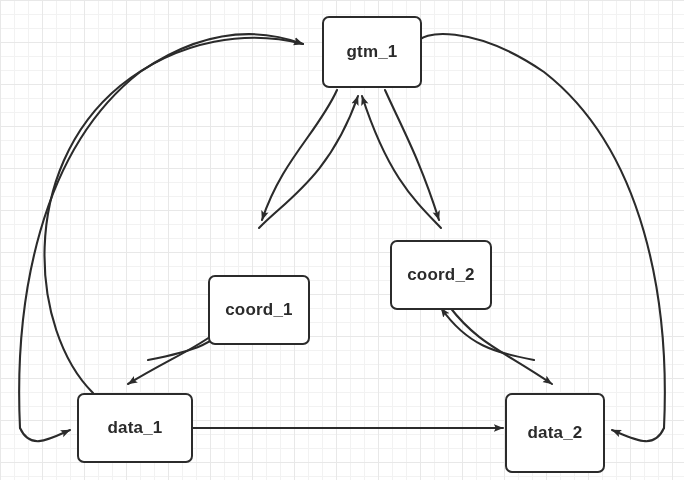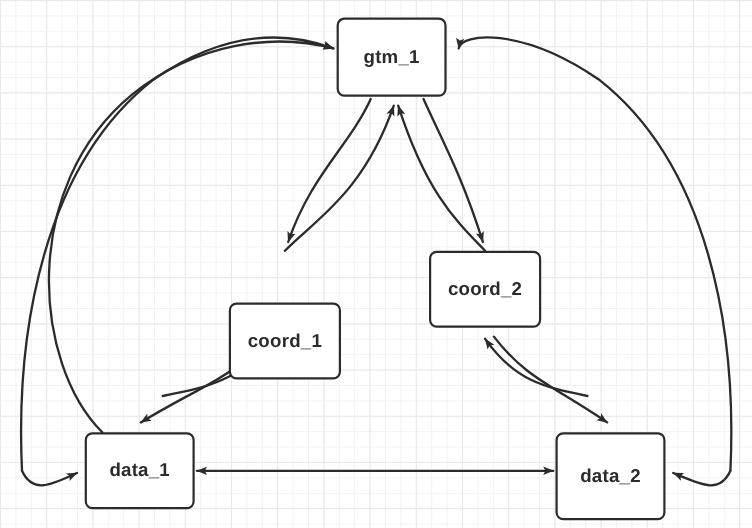--- a/index.html
+++ b/index.html
@@ -94,33 +94,33 @@
 
     <path class="edge-path" d="M 243 306 C 212 344, 184 350, 128 384" marker-end="url(#ah)"></path>
 
     <path class="edge-path" d="M 534 360 C 494 352, 468 346, 441 308" marker-end="url(#ah)"></path>
 
     <path class="edge-path" d="M 449 306 C 478 344, 502 350, 552 384" marker-end="url(#ah)"></path>
 
     <path class="edge-path" d="M 179 428 L 503 428" marker-start="url(#ah-start)" marker-end="url(#ah)"></path>
   </svg>
 
-  <div class="node" style="left:306px; top:16px; width:100px; height:72px;">
+  <div class="node" style="left:322px; top:16px; width:100px; height:72px;">
     <span>gtm_1</span>
   </div>
 
   <div class="node" style="left:208px; top:228px; width:102px; height:70px;margin-top:47px;">
     <span>coord_1</span>
   </div>
 
-  <div class="node" style="left:390px; top:228px; width:102px; height:70px;">
+  <div class="node" style="left:390px; top:240px; width:102px; height:70px;">
     <span>coord_2</span>
   </div>
 
-  <div class="node" style="left:77px; top:393px; width:100px; height:70px;">
+  <div class="node" style="left:77px; top:393px; width:116px; height:70px;">
     <span>data_1</span>
   </div>
 
   <div class="node" style="left:505px; top:393px; width:100px; height:80px;justify-content:center;">
     <span>data_2</span>
   </div>
 
 </div>
 
 </body></html>

